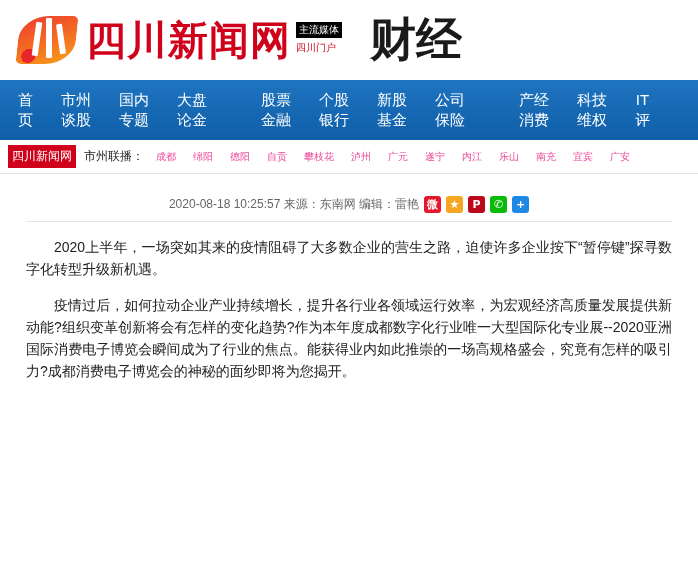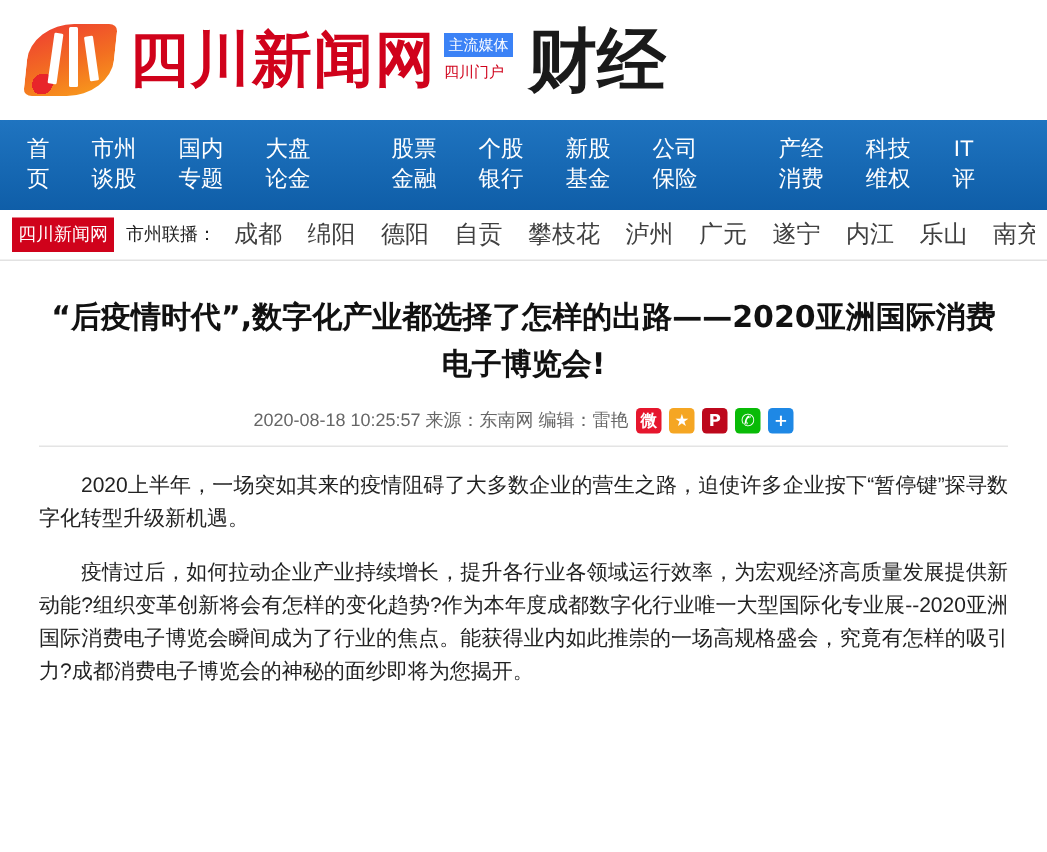--- a/index.html
+++ b/index.html
@@ -64,37 +64,37 @@
   .logo-sub {
     display: flex;
     flex-direction: column;
     justify-content: flex-end;
     margin-left: 5px;
     margin-bottom: 2px;
   }
   .logo-sub-line {
     font-size: 10px;
     color: #ffffff;
-    background: #3b82f6;
+    background: #000000;
     padding: 1px 3px;
     margin-bottom: 2px;
     letter-spacing: 0px;
     white-space: nowrap;
   }
   .logo-sub-line.plain {
     background: transparent;
     color: #d0021b;
     padding: 1px 0;
   }
   .logo-channel {
-    font-family: Liberation Sans, sans-serif;
+    font-family: Liberation Serif, serif;
     font-size: 46px;
     font-weight: bold;
     color: #1a1a1a;
-    margin-left: 10px;
+    margin-left: 28px;
     line-height: 1;
   }
 
   
   .nav-bar {
     background: #1469b8;
     background: linear-gradient(180deg,#1f74c0 0%, #0f5ea8 100%);
     height: 60px;
     display: flex;
     align-items: center;
@@ -137,22 +137,22 @@
     white-space: nowrap;
   }
   .sub-label {
     font-size: 12px;
     color: #222222;
     font-weight: normal;
     margin-right: 12px;
     white-space: nowrap;
   }
   .city {
-    font-size: 16px;
-    color: #404040;
+    font-size: 10px;
+    color: #ec4899;
     margin-right: 17px;
     cursor: pointer;
     white-space: nowrap;
   }
 
   
   .article {
     padding: 22px 26px 0 26px;
     box-sizing: border-box;
   }
@@ -254,21 +254,20 @@
       <span class="city">遂宁</span>
       <span class="city">内江</span>
       <span class="city">乐山</span>
       <span class="city">南充</span>
       <span class="city">宜宾</span>
       <span class="city">广安</span>
     </span>
 </div>
 
 <div class="article">
-  <h1 class="headline">“后疫情时代”,数字化产业都选择了怎样的出路——2020亚洲国际消费电子博览会!</h1>
   <div class="meta-row">
     <div class="meta-text">2020-08-18 10:25:57 来源：东南网 编辑：雷艳</div>
     <div class="share-group" id="share-group">
         <div class="share-icon" style="background: rgb(230, 22, 45);">微</div>
         <div class="share-icon" style="background: rgb(245, 166, 35);">★</div>
         <div class="share-icon" style="background: rgb(189, 8, 28);">P</div>
         <div class="share-icon" style="background: rgb(9, 187, 7);">✆</div>
         <div class="share-icon" style="background: rgb(30, 136, 229);">+</div>
       </div>
   </div>

